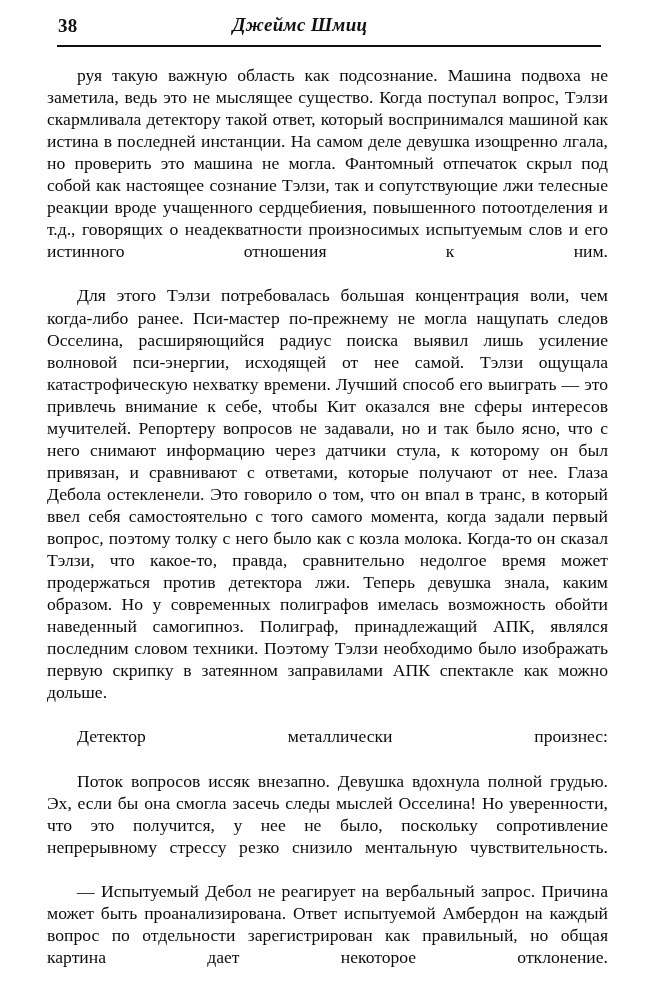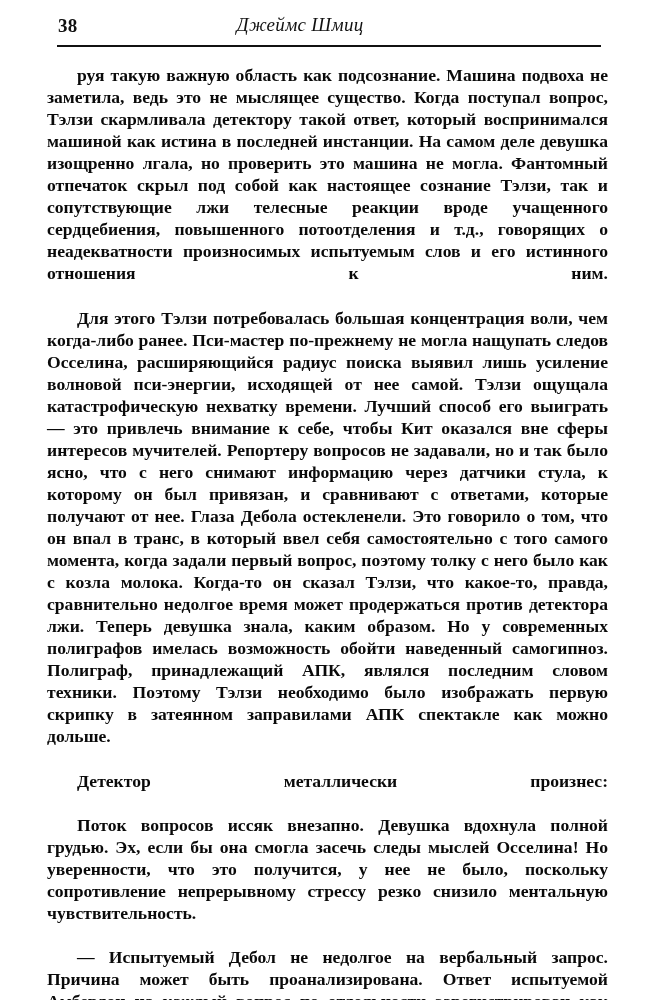--- a/index.html
+++ b/index.html
@@ -43,21 +43,21 @@
     color: #111111;
   }
 
   .running-title {
     position: absolute;
     left: 0;
     right: 0;
     top: 15px;
     text-align: center;
     font-size: 19px;
-    font-weight: 400;
+    font-weight: 700;
     font-style: italic;
     letter-spacing: 0.3px;
     line-height: 1;
     color: #111111;
   }
 
   .header-rule {
     position: absolute;
     left: 57px;
     top: 45px;
@@ -77,21 +77,20 @@
   .para {
     margin: 0;
     text-align: justify;
     text-justify: inter-word;
     font-size: 17.6px;
     line-height: 22.05px;
     text-indent: 30px;
     hyphens: manual;
     -webkit-hyphens: manual;
     word-spacing: 0.1px;
-    font-weight: bold;
   }
 
   
   .para:after {
     content: "";
     display: inline-block;
     width: 100%;
   }
 </style>
 </head>
@@ -103,16 +102,16 @@
     <div class="folio">38</div>
     <div class="running-title">Джеймс Шмиц</div>
     <div class="header-rule"></div>
   </div>
 
   <div class="textblock">
     <p class="para">руя такую важную область как подсознание. Машина подвоха не заметила, ведь это не мыслящее существо. Когда поступал вопрос, Тэлзи скармливала детектору такой ответ, который воспринимался машиной как истина в последней инстанции. На самом деле девушка изощренно лгала, но проверить это машина не могла. Фантомный отпечаток скрыл под собой как настоящее сознание Тэлзи, так и сопутствующие лжи телесные реакции вроде учащенного сердцебиения, повышенного потоотделения и т.д., говорящих о неадекватности произносимых испытуемым слов и его истинного отношения к ним.</p>
     <p class="para">Для этого Тэлзи потребовалась большая концентрация воли, чем когда-либо ранее. Пси-мастер по-прежнему не могла нащупать следов Осселина, расширяющийся радиус поиска выявил лишь усиление волновой пси-энергии, исходящей от нее самой. Тэлзи ощущала катастрофическую нехватку времени. Лучший способ его выиграть — это привлечь внимание к себе, чтобы Кит оказался вне сферы интересов мучителей. Репортеру вопросов не задавали, но и так было ясно, что с него снимают информацию через датчики стула, к которому он был привязан, и сравнивают с ответами, которые получают от нее. Глаза Дебола остекленели. Это говорило о том, что он впал в транс, в который ввел себя самостоятельно с того самого момента, когда задали первый вопрос, поэтому толку с него было как с козла молока. Когда-то он сказал Тэлзи, что какое-то, правда, сравнительно недолгое время может продержаться против детектора лжи. Теперь девушка знала, каким образом. Но у современных полиграфов имелась возможность обойти наведенный самогипноз. Полиграф, принадлежащий АПК, являлся последним словом техники. Поэтому Тэлзи необходимо было изображать первую скрипку в затеянном заправилами АПК спектакле как можно дольше.</p>
     <p class="para">Детектор металлически произнес:</p>
     <p class="para">Поток вопросов иссяк внезапно. Девушка вдохнула полной грудью. Эх, если бы она смогла засечь следы мыслей Осселина! Но уверенности, что это получится, у нее не было, поскольку сопротивление непрерывному стрессу резко снизило ментальную чувствительность.</p>
-    <p class="para">— Испытуемый Дебол не недолгое на вербальный запрос. Причина может быть проанализирована. Ответ испытуемой Амбердон на каждый вопрос по отдельности зарегистрирован как правильный, но общая картина дает некоторое отклонение.</p>
+    <p class="para">— Испытуемый Дебол не реагирует на вербальный запрос. Причина может быть проанализирована. Ответ испытуемой Амбердон на каждый вопрос по отдельности зарегистрирован как правильный, но общая картина дает некоторое отклонение.</p>
   </div>
 
 </div>
 
 </body></html>

